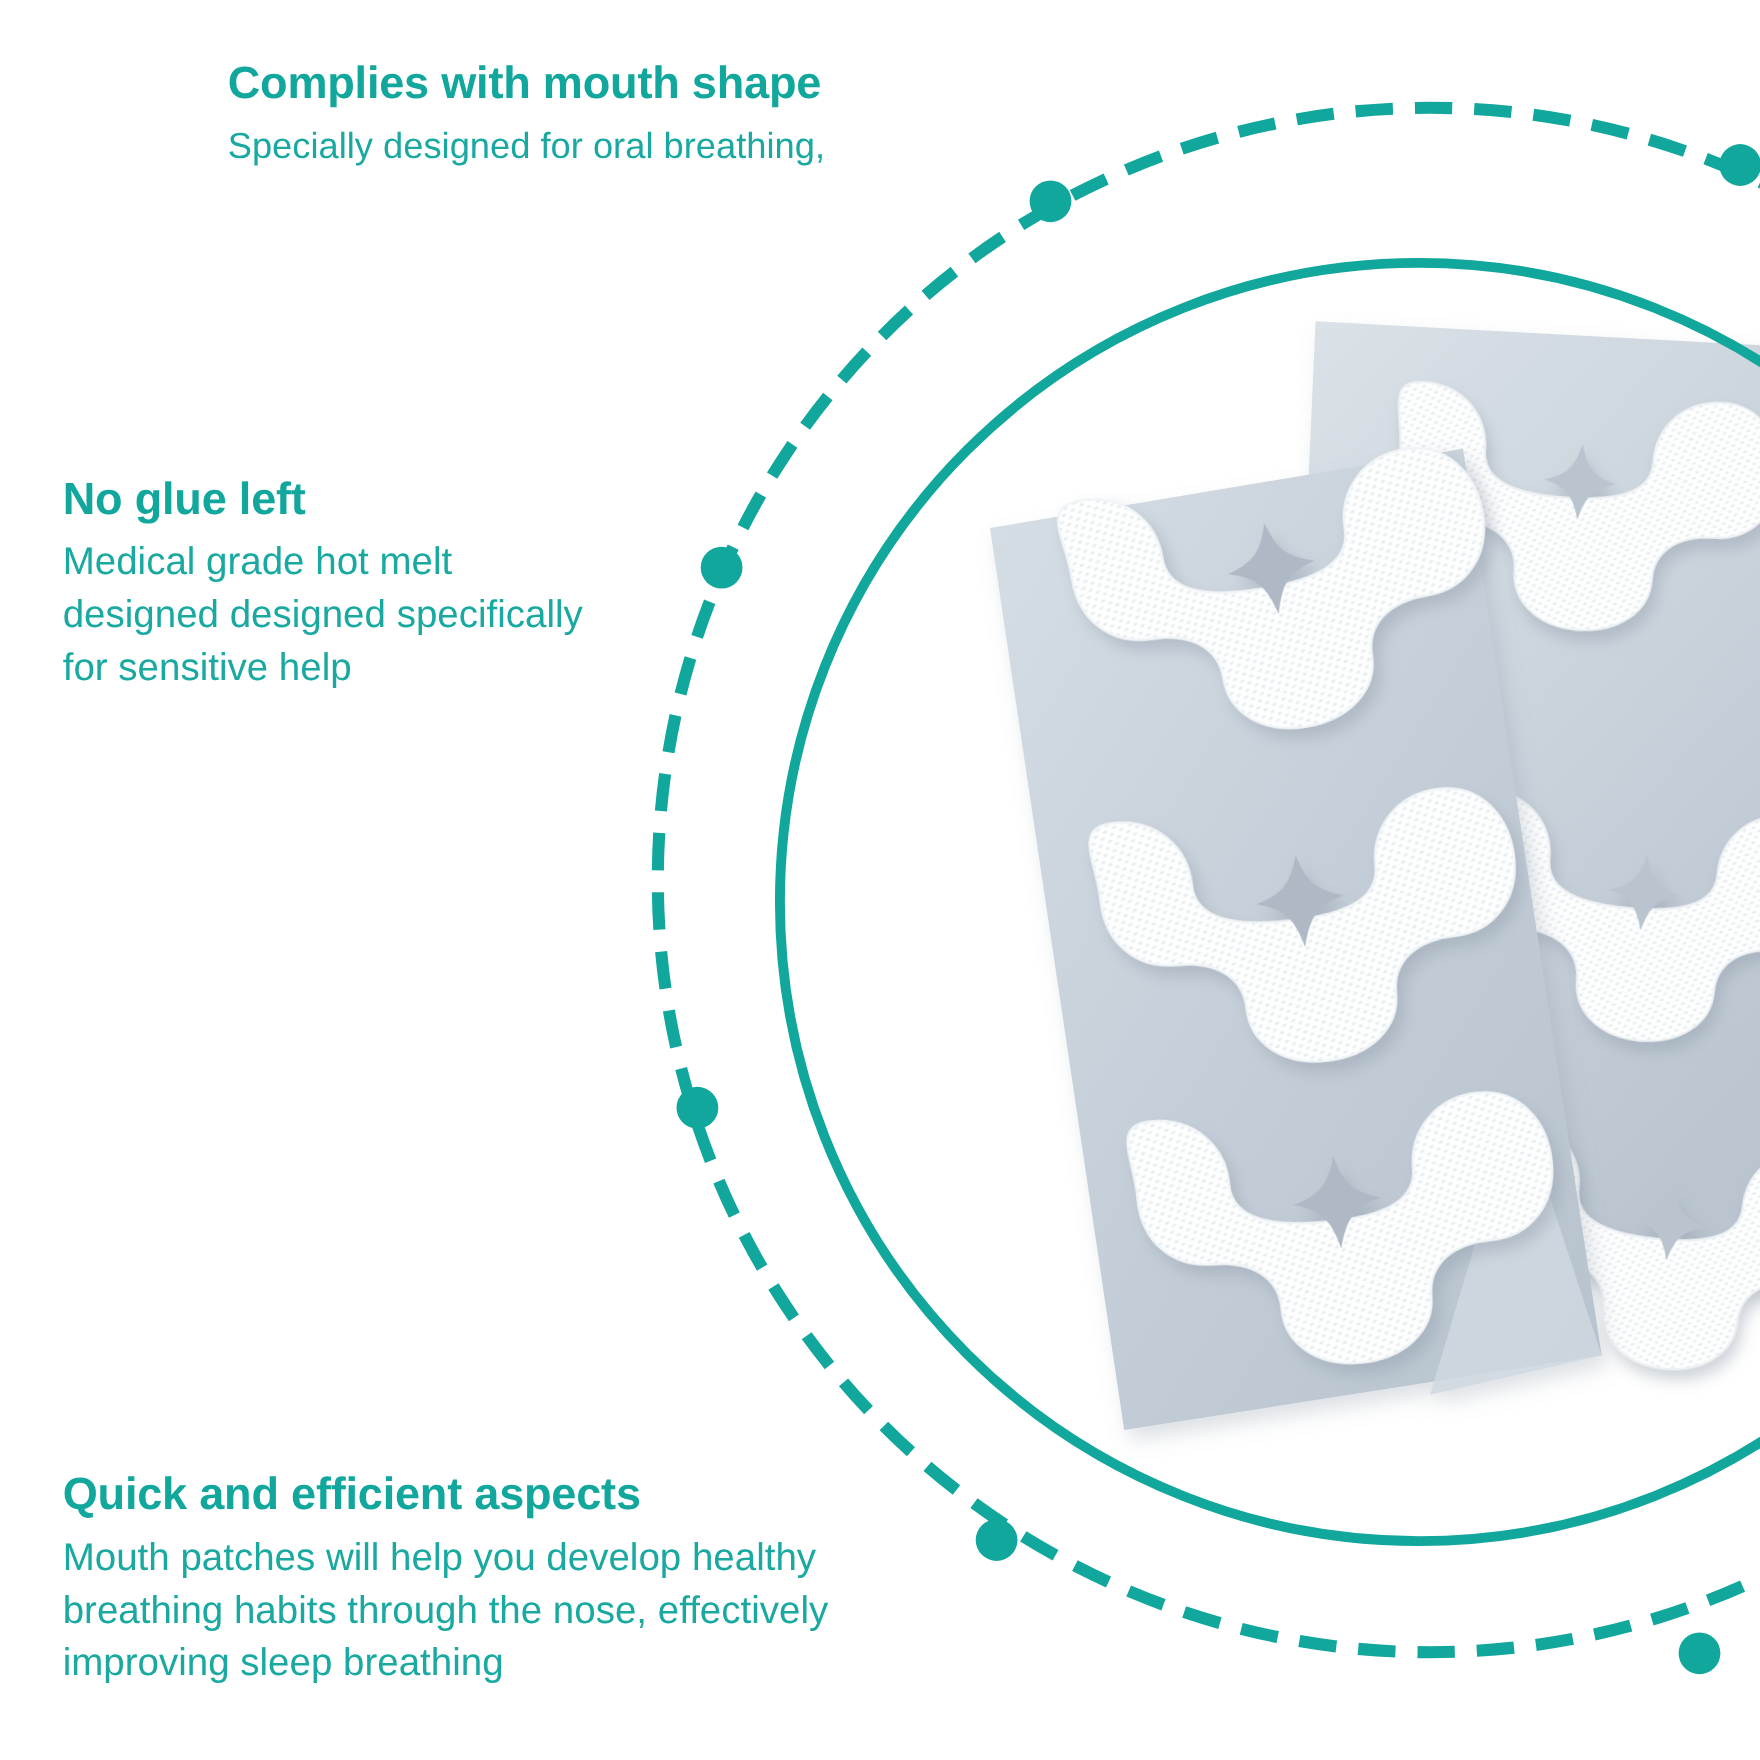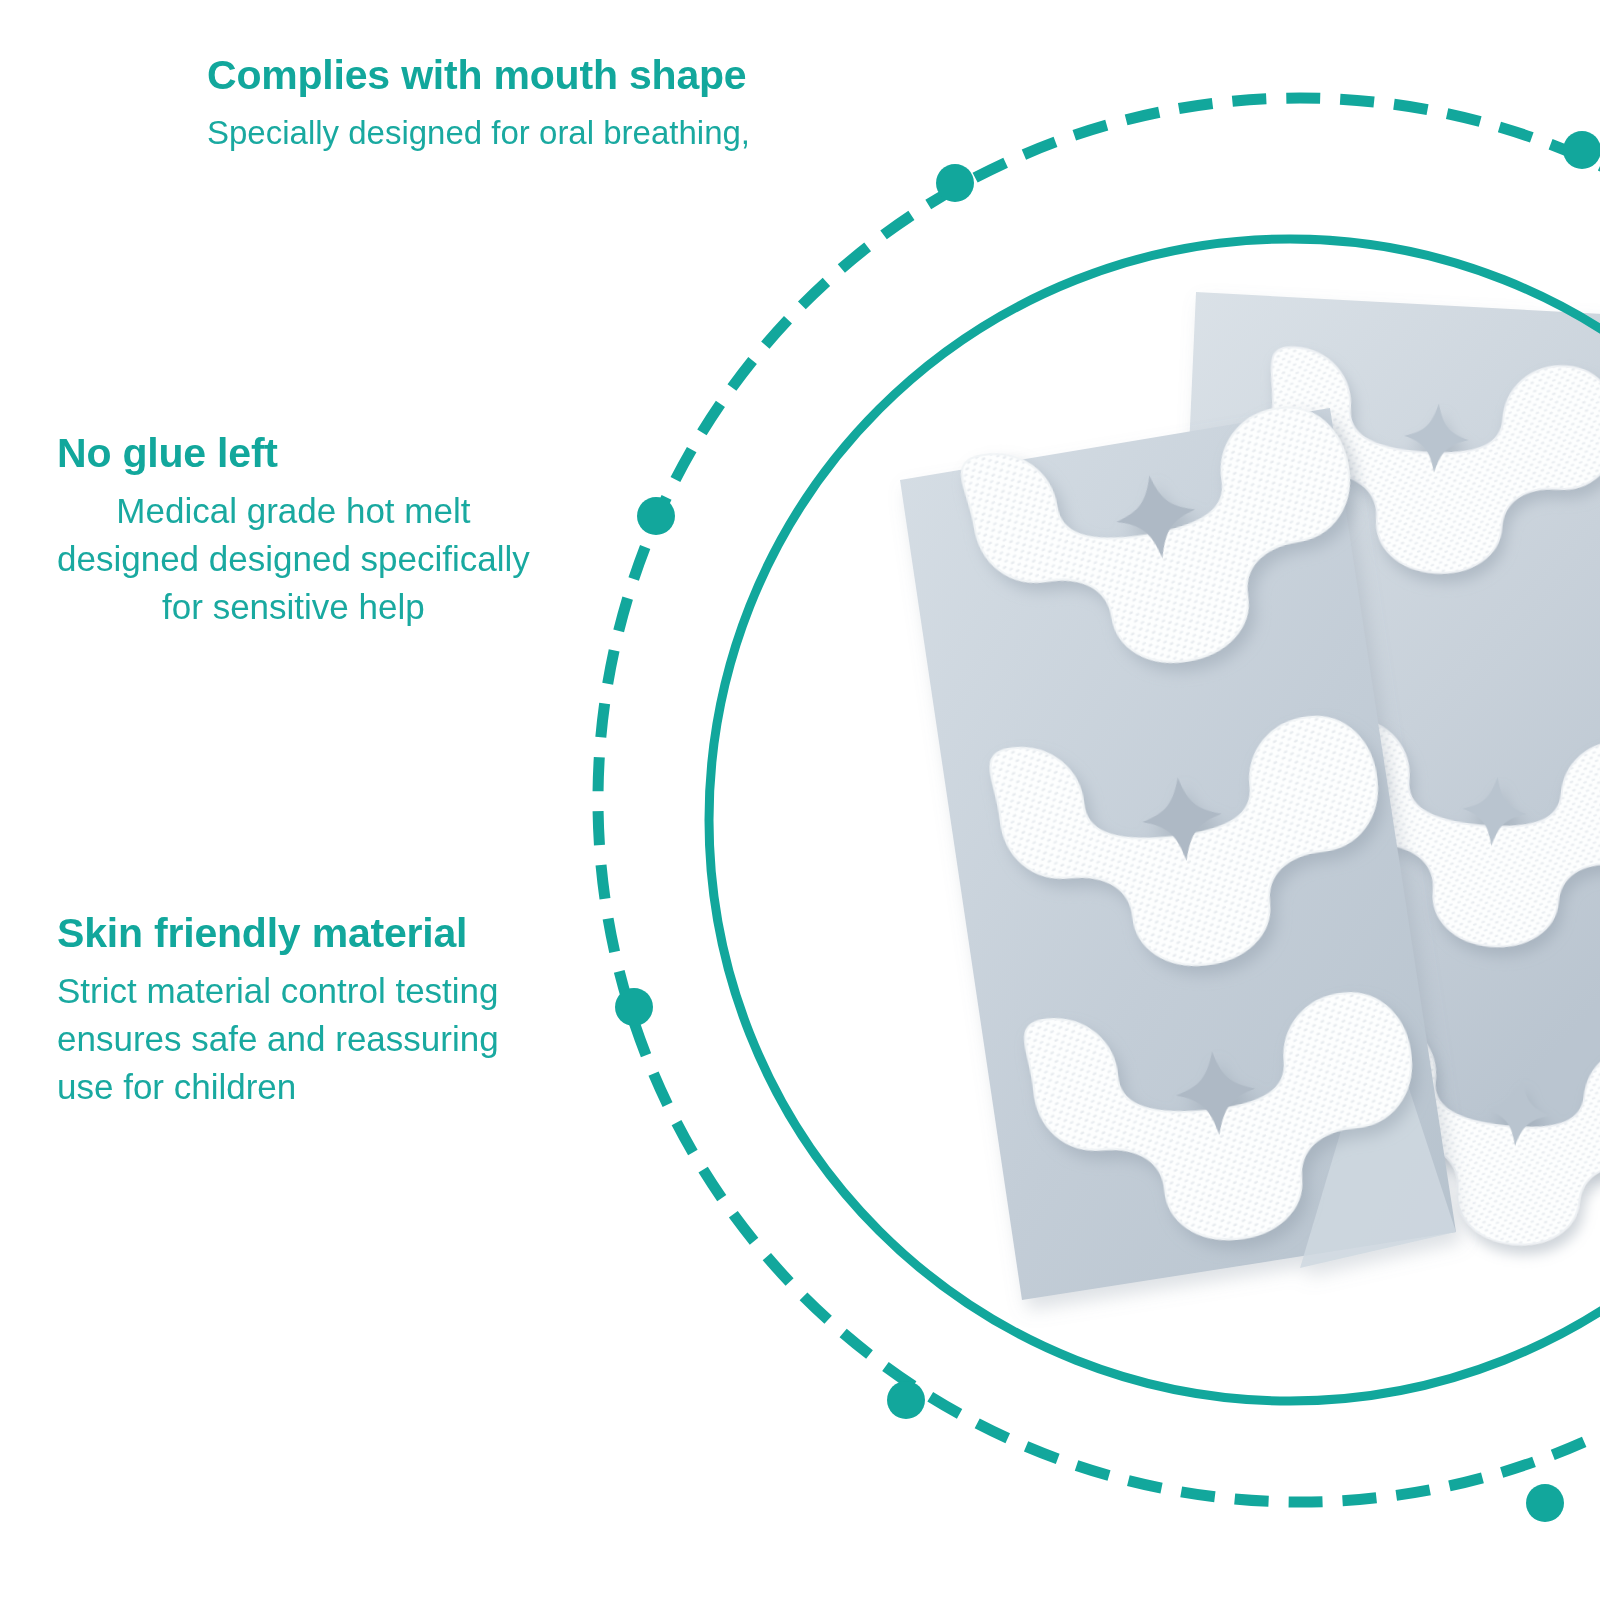--- a/index.html
+++ b/index.html
@@ -28,21 +28,21 @@
     font-weight:400;
   }
   .feature .fbody .ln{display:block;}
 
   #feature-1{left:207px;top:52px;}
   #feature-1 .ftitle{font-size:41px;}
   #feature-1 .fbody{font-size:33px;line-height:48px;}
 
   #feature-2{left:57px;top:430px;}
   #feature-2 .ftitle{font-size:41px;}
-  #feature-2 .fbody{font-size:35px;line-height:48px;text-align:center;}
+  #feature-2 .fbody{font-size:35px;line-height:48px;}
 
   #feature-3{left:57px;top:910px;}
   #feature-3 .ftitle{font-size:41px;}
   #feature-3 .fbody{font-size:35px;line-height:48px;}
 
   #feature-4{left:57px;top:1335px;}
   #feature-4 .ftitle{font-size:41px;}
   #feature-4 .fbody{font-size:35px;line-height:48px;}
 </style>
 </head>
@@ -201,23 +201,23 @@
 
   <div class="feature" id="feature-2">
     <div class="ftitle" style="color:#12a79c">No glue left</div>
     <div class="fbody" style="color:#19a9a0">
       <span class="ln">Medical grade hot melt</span>
       <span class="ln">designed designed specifically</span>
       <span class="ln">for sensitive help</span>
     </div>
   </div>
 
-  <div class="feature" id="feature-3">
-    <div class="ftitle" style="color:#12a79c">Skin friendly material</div>
+
+  <div class="feature" id="feature-4">
+    <div class="ftitle" style="color:#12a79c">Quick and efficient aspects</div>
     <div class="fbody" style="color:#19a9a0">
-      <span class="ln">Strict material control testing</span>
-      <span class="ln">ensures safe and reassuring</span>
-      <span class="ln">use for children</span>
+      <span class="ln">Mouth patches will help you develop healthy</span>
+      <span class="ln">breathing habits through the nose, effectively</span>
+      <span class="ln">improving sleep breathing</span>
     </div>
   </div>
 
-
 </div>
 
 </body></html>

